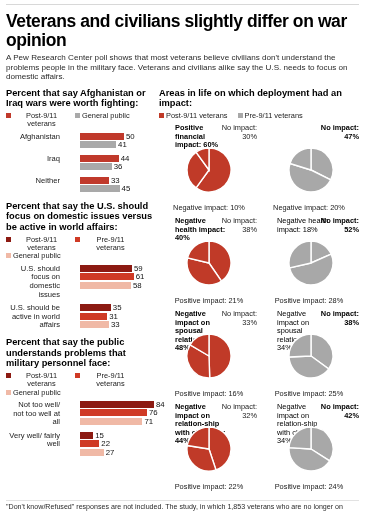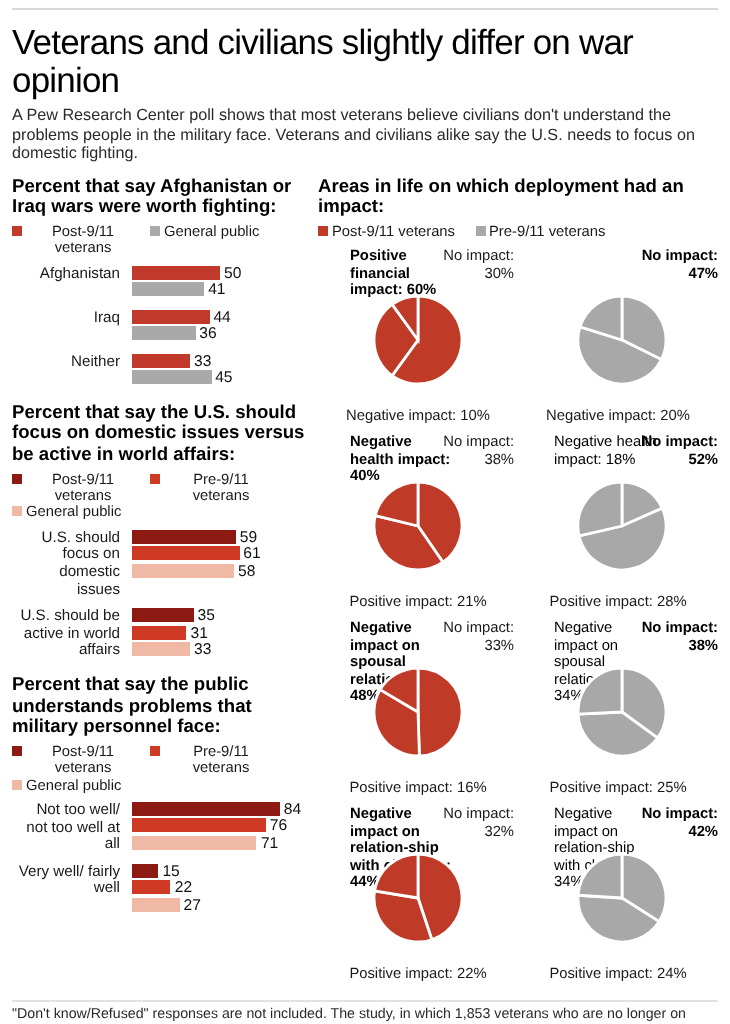--- a/index.html
+++ b/index.html
@@ -8,21 +8,21 @@
     font-family:"Liberation Sans", sans-serif;
     color:#1a1a1a;
     -webkit-font-smoothing:antialiased;
   }
   .page{position:relative;width:365px;height:512px;box-sizing:border-box;padding:0 6px;}
   .rule{height:1px;background:#d8d8d8;width:353px;margin:4px 0 0 0;}
   .rule.thin{background:#e2e2e2;}
 
   
   .headline{
-    font-size:17.5px;font-weight:normal;letter-spacing:-.4px;
+    font-size:17.5px;font-weight:bold;letter-spacing:-.4px;
     line-height:19px;margin:7px 0 3px 0;color:#000;
   }
   .standfirst{font-size:8.1px;line-height:9.6px;color:#2a2a2a;width:352px;}
 
   
   .cols{display:flex;margin-top:6px;}
   .colL{width:152px;flex:0 0 152px;}
   .colR{width:201px;flex:0 0 201px;padding-left:1px;}
 
   
@@ -35,21 +35,21 @@
   
   .legend{display:flex;flex-wrap:wrap;font-size:7.4px;line-height:8.4px;margin-bottom:4px;}
   .legend .lg{display:flex;align-items:flex-start;margin-right:5px;max-width:64px;}
   .legend .sw{width:5px;height:5px;margin:1px 2px 0 0;flex:0 0 5px;}
   .legend .lgt{white-space:normal;text-align:center;}
 
   
   .barblock{margin-bottom:7px;}
   .row{display:flex;align-items:flex-start;margin-bottom:5px;}
   .rowlab{
-    width:54px;flex:0 0 54px;text-align:right;padding-right:6px;
+    width:54px;flex:0 0 54px;text-align:right;padding-right:20px;
     font-size:7.6px;line-height:8.6px;color:#1a1a1a;
   }
   .bars{flex:1 1 auto;}
   .bar{display:flex;align-items:center;height:7px;margin-bottom:1.5px;}
   .bar .fill{height:7px;}
   .bar .val{font-size:7.8px;margin-left:2px;color:#111;line-height:7px;}
 
   
   .pierow{display:flex;margin-bottom:5px;}
   .piecell{width:100px;flex:0 0 100px;position:relative;height:88px;}
@@ -76,21 +76,21 @@
   .footnote{font-size:7.1px;line-height:8.4px;color:#2a2a2a;width:352px;margin-top:2px;}
 </style>
 </head>
 <body>
 
 <div class="page">
 
   <div class="rule"></div>
 
   <div class="headline">Veterans and civilians slightly differ on war opinion</div>
-  <div class="standfirst">A Pew Research Center poll shows that most veterans believe civilians don't understand the problems people in the military face. Veterans and civilians alike say the U.S. needs to focus on domestic fighting.</div>
+  <div class="standfirst">A Pew Research Center poll shows that most veterans believe civilians don't understand the problems people in the military face. Veterans and civilians alike say the U.S. needs to focus on domestic affairs.</div>
 
   <div class="cols">
 
     <div class="colL" id="leftCol">
         <div class="barblock">
           <div class="sect-title">Percent that say Afghanistan or Iraq wars were worth fighting:</div>
           <div class="legend">
             <span class="lg">
               <span class="sw" style="background: rgb(192, 57, 43);"></span>
               <span class="lgt">Post-9/11 veterans</span>

